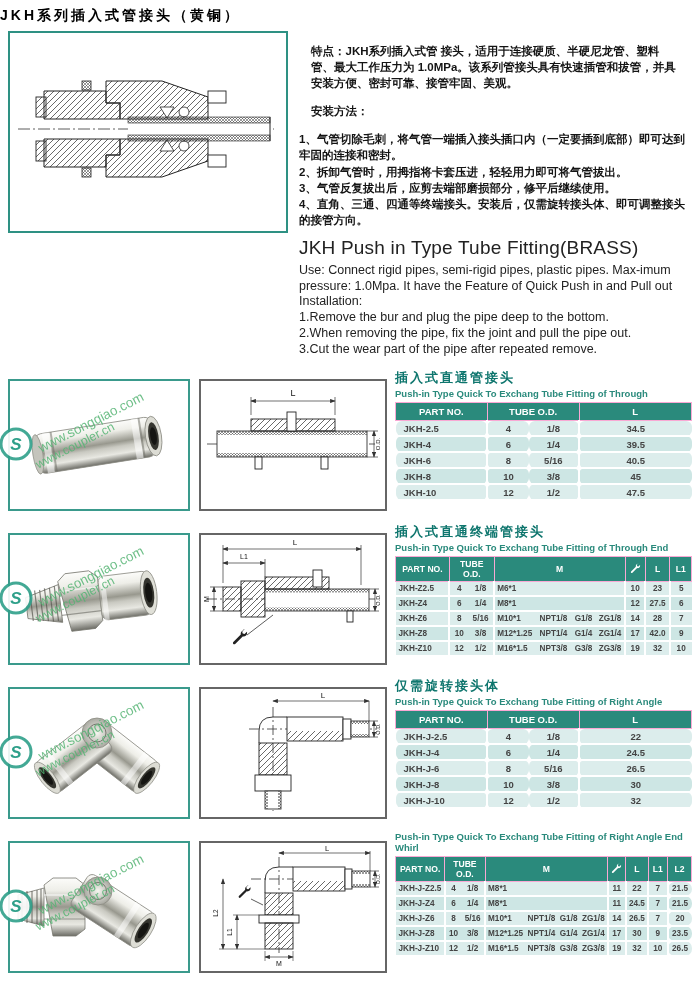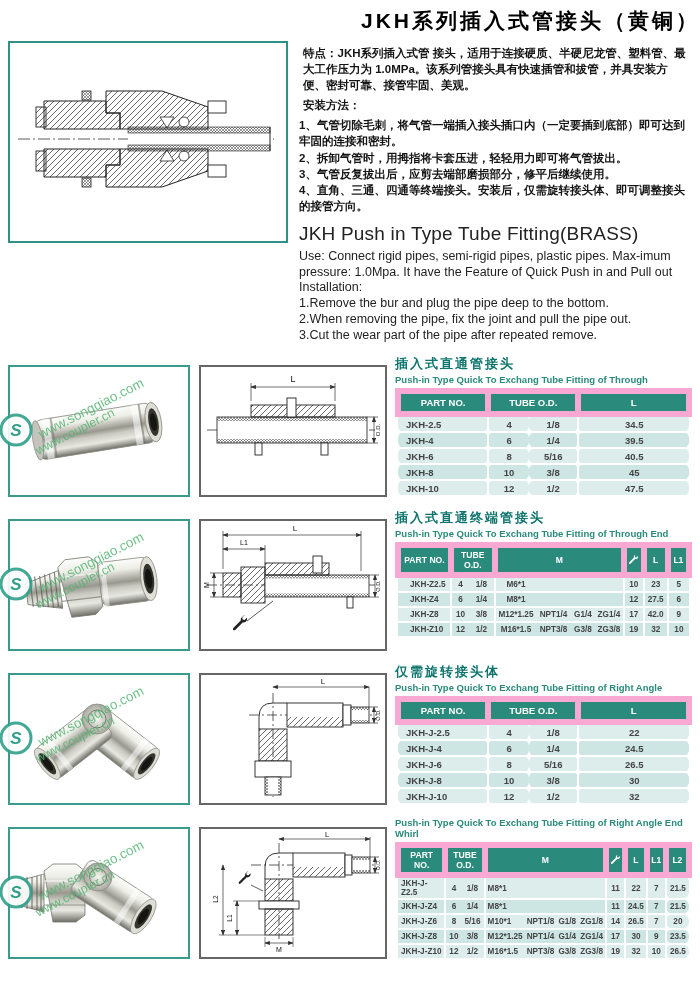--- a/index.html
+++ b/index.html
@@ -1,57 +1,57 @@
 <!DOCTYPE html>
 <html><head>
 <meta charset="utf-8">
 <style>
   html,body{margin:0;padding:0;background:#fff;}
   body{width:700px;height:999px;overflow:hidden;font-family:"Liberation Sans","DejaVu Sans",sans-serif;color:#111;}
   .page{width:700px;height:999px;position:relative;}
 
-  .page-title{ text-align:right; font-size:21px; font-weight:bold; letter-spacing:3px; padding-top:7px; color:#000;}
+  .page-title{ text-align:left; font-size:14px; font-weight:bold; letter-spacing:3px; padding-top:7px; color:#000;}
 
   .top-row{display:flex; align-items:flex-start; padding:6px 8px 0 8px;}
   .cutaway-box{width:276px; height:198px; border:2px solid #2e9183; flex:none; background:#fff;}
   .intro{margin-left:11px; flex:1;}
-  .cn{font-size:11.5px; font-weight:bold; line-height:1.4; color:#141414; margin:4px;}
+  .cn{font-size:11.5px; font-weight:bold; line-height:1.4; color:#141414; margin:12px;}
   .cn.step{margin:0;}
   .en-title{font-size:19px; color:#222; font-weight:normal; margin:9px 0 4px 0; letter-spacing:0.2px;}
   .en{font-size:12.5px; line-height:1.26; color:#222; margin:0;}
 
   .section{display:flex; align-items:flex-start; margin:12px 8px 0 8px;}
   .photo-box{width:178px; height:128px; border:2px solid #3a9a8c; position:relative; flex:none; background:#fff;}
   .draw-box{width:184px; height:128px; border:2px solid #666; margin-left:9px; margin-top:0; flex:none; background:#fff;}
   .boxes{display:flex; margin-top:12px;}
   .table-area{flex:1; margin-left:8px;}
   .t-cn{color:#0f766e; font-weight:bold; font-size:13px; letter-spacing:2px; margin:0 0 1px 0;}
   .t-en{color:#2a8a7c; font-weight:bold; font-size:9.5px; margin:0 0 3px 0;}
 
   table.dtable{border-collapse:collapse; width:100%;}
-  table.dtable th{background:#2a8a7c; color:#fff; font-weight:bold; border:6px solid #f9a8d4; padding:3px 2px; text-align:center;}
+  table.dtable th{background:#2a8a7c; color:#fff; font-weight:bold; border:1px solid #f9a8d4; padding:3px 2px; text-align:center;}
   table.dtable td{padding:1px 2px; text-align:center; font-weight:bold; color:#444; border-bottom:2px solid #fff;}
   table.dtable tbody tr:nth-child(odd) td{background:#dcedec;}
   table.dtable tbody tr:nth-child(even) td{background:#cde6e4;}
   td.sep{border-right:2px solid #fff;}
   td.part{text-align:left !important;}
 
   table.simple th{font-size:9.5px;}
   table.simple td{font-size:9.5px; height:12px;border-radius:6px;}
   table.simple td:nth-child(1){width:31%; padding-left:8px;}
   table.simple td:nth-child(2){width:14%;}
   table.simple td:nth-child(3){width:17%;}
   table.simple td:nth-child(4){width:38%;}
 
   table.threaded th, table.threaded2 th{font-size:8.6px; padding:2px 1px;}
   table.threaded td, table.threaded2 td{font-size:8.2px; height:11px;}
-  table.threaded td:nth-child(1){width:17.5%; padding-left:12px;margin-top:24px;}
+  table.threaded td:nth-child(1){width:17.5%; padding-left:3px;margin-top:24px;}
   table.threaded td:nth-child(2){width:6%;}
   table.threaded td:nth-child(3){width:8.5%;}
-  table.threaded td:nth-child(4){width:12.5%; text-align:center;}
+  table.threaded td:nth-child(4){width:12.5%; text-align:left;}
   table.threaded td:nth-child(5){width:11.5%;}
   table.threaded td:nth-child(6){width:8%;}
   table.threaded td:nth-child(7){width:9.5%;}
   table.threaded td:nth-child(8){width:6.5%;}
   table.threaded td:nth-child(9){width:8%;}
   table.threaded td:nth-child(10){width:7%;}
   table.threaded2 td:nth-child(1){width:16.5%; padding-left:3px;}
   table.threaded2 td:nth-child(2){width:5.5%;}
   table.threaded2 td:nth-child(3){width:8%;}
   table.threaded2 td:nth-child(4){width:11.5%; text-align:left;}
@@ -363,20 +363,32 @@
               <td class="part sep">JKH-Z4</td>
               <td>6</td>
               <td class="sep">1/4</td>
               <td>M8*1</td>
               <td></td>
               <td></td>
               <td class="sep"></td>
               <td class="sep">12</td>
               <td class="sep">27.5</td>
               <td>6</td>
+            </tr>
+            <tr>
+              <td class="part sep">JKH-Z6</td>
+              <td>8</td>
+              <td class="sep">5/16</td>
+              <td>M10*1</td>
+              <td>NPT1/8</td>
+              <td>G1/8</td>
+              <td class="sep">ZG1/8</td>
+              <td class="sep">14</td>
+              <td class="sep">28</td>
+              <td>7</td>
             </tr>
             <tr>
               <td class="part sep">JKH-Z8</td>
               <td>10</td>
               <td class="sep">3/8</td>
               <td>M12*1.25</td>
               <td>NPT1/4</td>
               <td>G1/4</td>
               <td class="sep">ZG1/4</td>
               <td class="sep">17</td>

